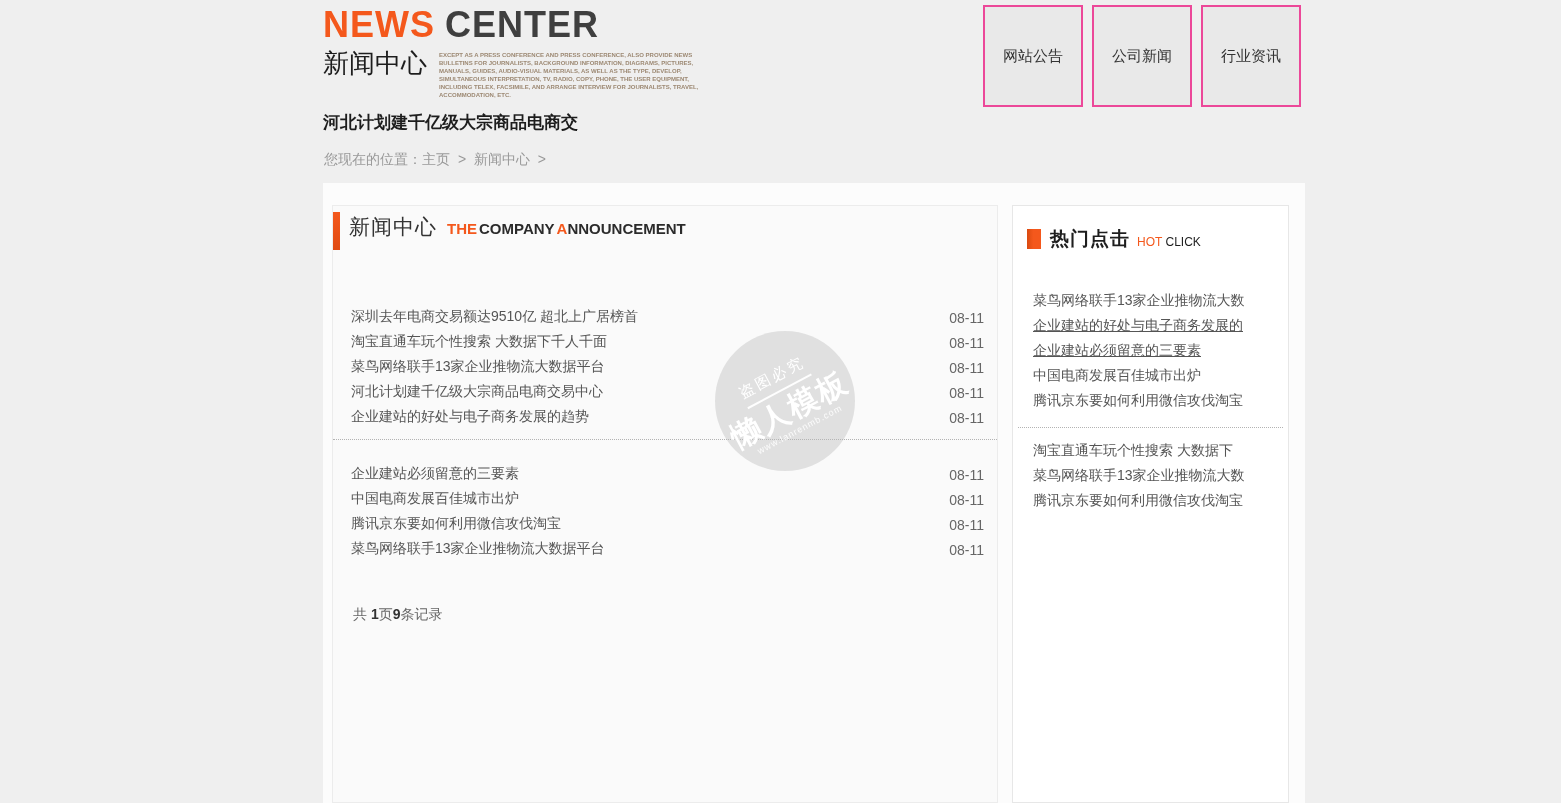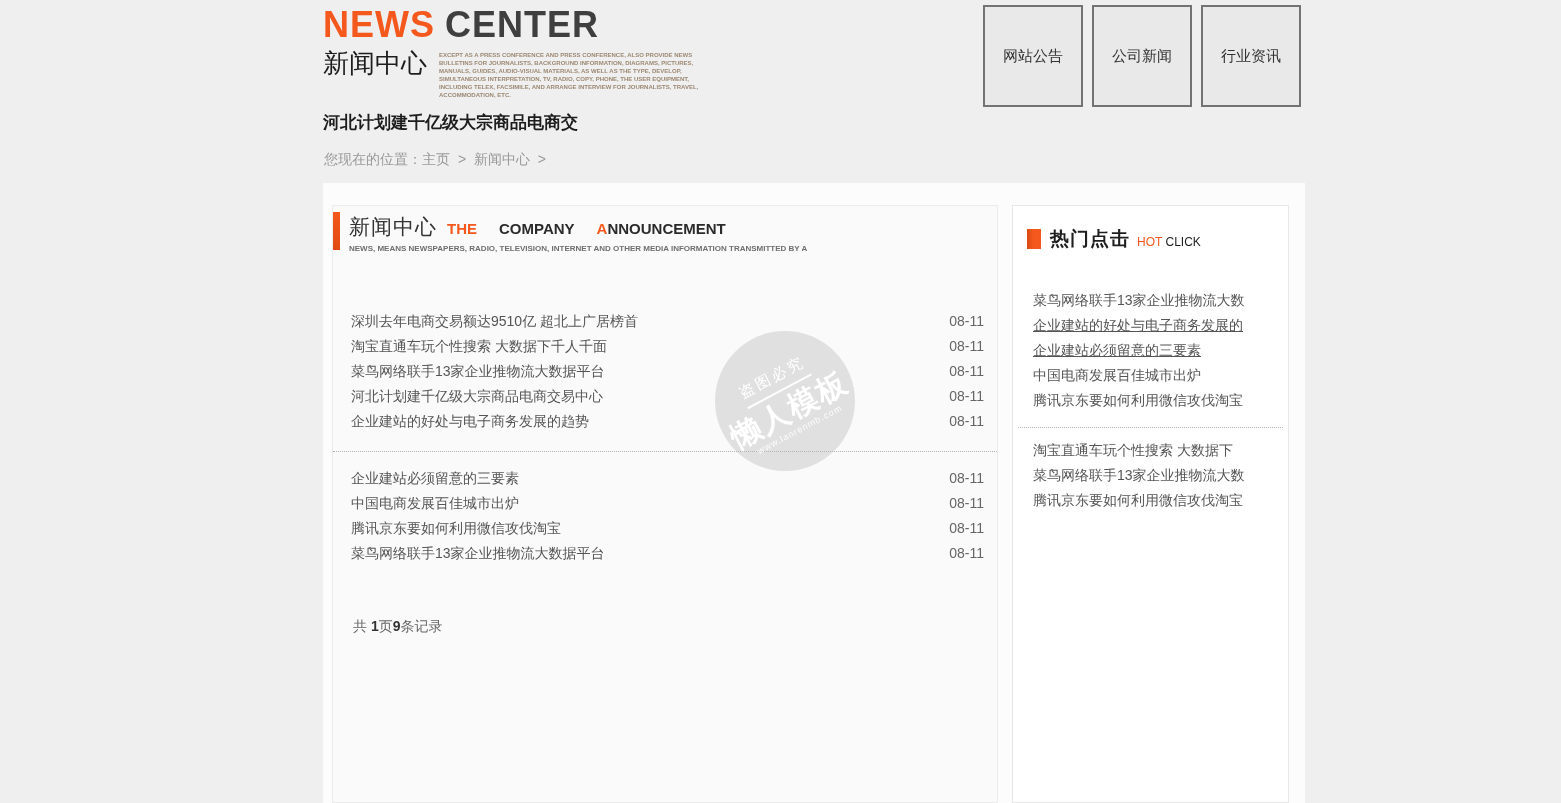--- a/index.html
+++ b/index.html
@@ -18,21 +18,21 @@
   .logo-row2 { display:flex; align-items:flex-start; margin-top:2px; }
   .logo-cn { font-size:26px; color:#1d1d1d; line-height:30px; white-space:nowrap; }
   .logo-desc {
     font-size:6px; line-height:8px; color:#9c8872; width:272px;
     margin-left:12px; margin-top:3px; font-weight:bold; letter-spacing:0;
   }
   .slogan { font-size:17px; font-weight:bold; color:#1d1d1d; margin-top:12px; }
   
   .top-nav { position:absolute; left:983px; top:5px; display:flex; }
   .nav-box {
-    width:100px; height:102px; background:#e9e9e9; border:2px solid #737373;
+    width:100px; height:102px; background:#e9e9e9; border:2px solid #ec4899;
     display:flex; align-items:center; justify-content:center;
     font-size:15px; color:#333; cursor:pointer; margin-right:9px;
   }
   .nav-box:last-child { margin-right:0; }
   
   .breadcrumb { position:absolute; left:324px; top:151px; font-size:14px; color:#999; }
   .breadcrumb a { color:#999; text-decoration:none; cursor:pointer; }
   .bc-sep { margin:0 4px; }
   
   .container {
@@ -45,25 +45,25 @@
   }
   .main-head { position:relative; padding:7px 0 0 16px; }
   .main-head-bar {
     position:absolute; left:0px; top:6px; width:7px; height:38px;
     background:linear-gradient(#f4581c,#e04a12);
   }
   .main-head-line { white-space:nowrap; }
   .main-title-cn { font-size:21px; color:#333; letter-spacing:1px; }
   .main-title-en { font-size:15px; font-weight:bold; margin-left:10px; color:#2b2b2b; }
   .en-orange { color:#f4581c; }
-  .en-sp { margin-left:22px; }
+  .en-sp { margin-left:2px; }
   .main-subtitle { font-size:8px; font-weight:bold; color:#6e6e6e; margin-top:3px; letter-spacing:0; }
   .news-list { margin-top:60px; }
   .news-row {
-    display:flex; justify-content:space-between; align-items:flex-start;
+    display:flex; justify-content:space-between; align-items:flex-end;
     height:25px; padding:0 13px 0 18px; cursor:pointer;
   }
   .news-title { font-size:14px; color:#555; white-space:nowrap; overflow:hidden; }
   .news-date { font-size:14px; color:#666; }
   .dotted-div { border-top:1px dotted #b3b3b3; margin:13px 0 18px 0; }
   .pagination { margin:48px 0 0 20px; font-size:14px; color:#666; }
   .pg-num { font-weight:bold; color:#333; }
   
   .side-panel {
     position:absolute; left:689px; top:22px; width:277px; height:598px;
@@ -133,21 +133,20 @@
 </div>
 
 <div class="container">
 
   <div class="main-panel">
     <div class="main-head">
       <div class="main-head-bar"></div>
       <div class="main-head-line">
         <span class="main-title-cn">新闻中心</span><span class="main-title-en"><span class="en-orange">THE</span><span class="en-sp">COMPANY</span><span class="en-orange en-sp">A</span><span>NNOUNCEMENT</span></span>
       </div>
-      <div class="main-subtitle">NEWS, MEANS NEWSPAPERS, RADIO, TELEVISION, INTERNET AND OTHER MEDIA INFORMATION TRANSMITTED BY A</div>
     </div>
 
     <div class="news-list">
       <div class="news-row">
         <span class="news-title">深圳去年电商交易额达9510亿 超北上广居榜首</span>
         <span class="news-date">08-11</span>
       </div>
       <div class="news-row">
         <span class="news-title">淘宝直通车玩个性搜索 大数据下千人千面</span>
         <span class="news-date">08-11</span>

